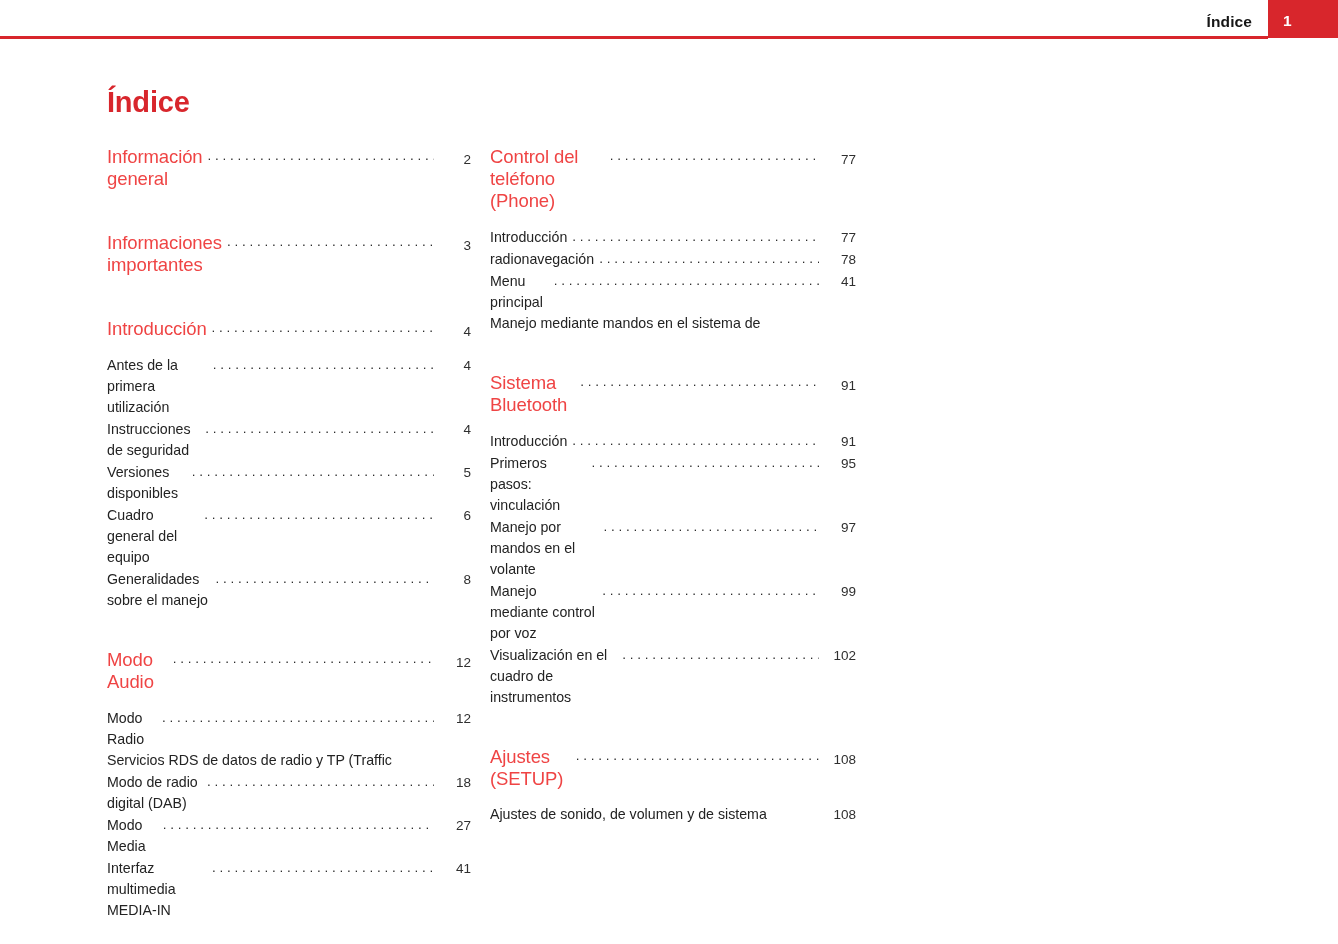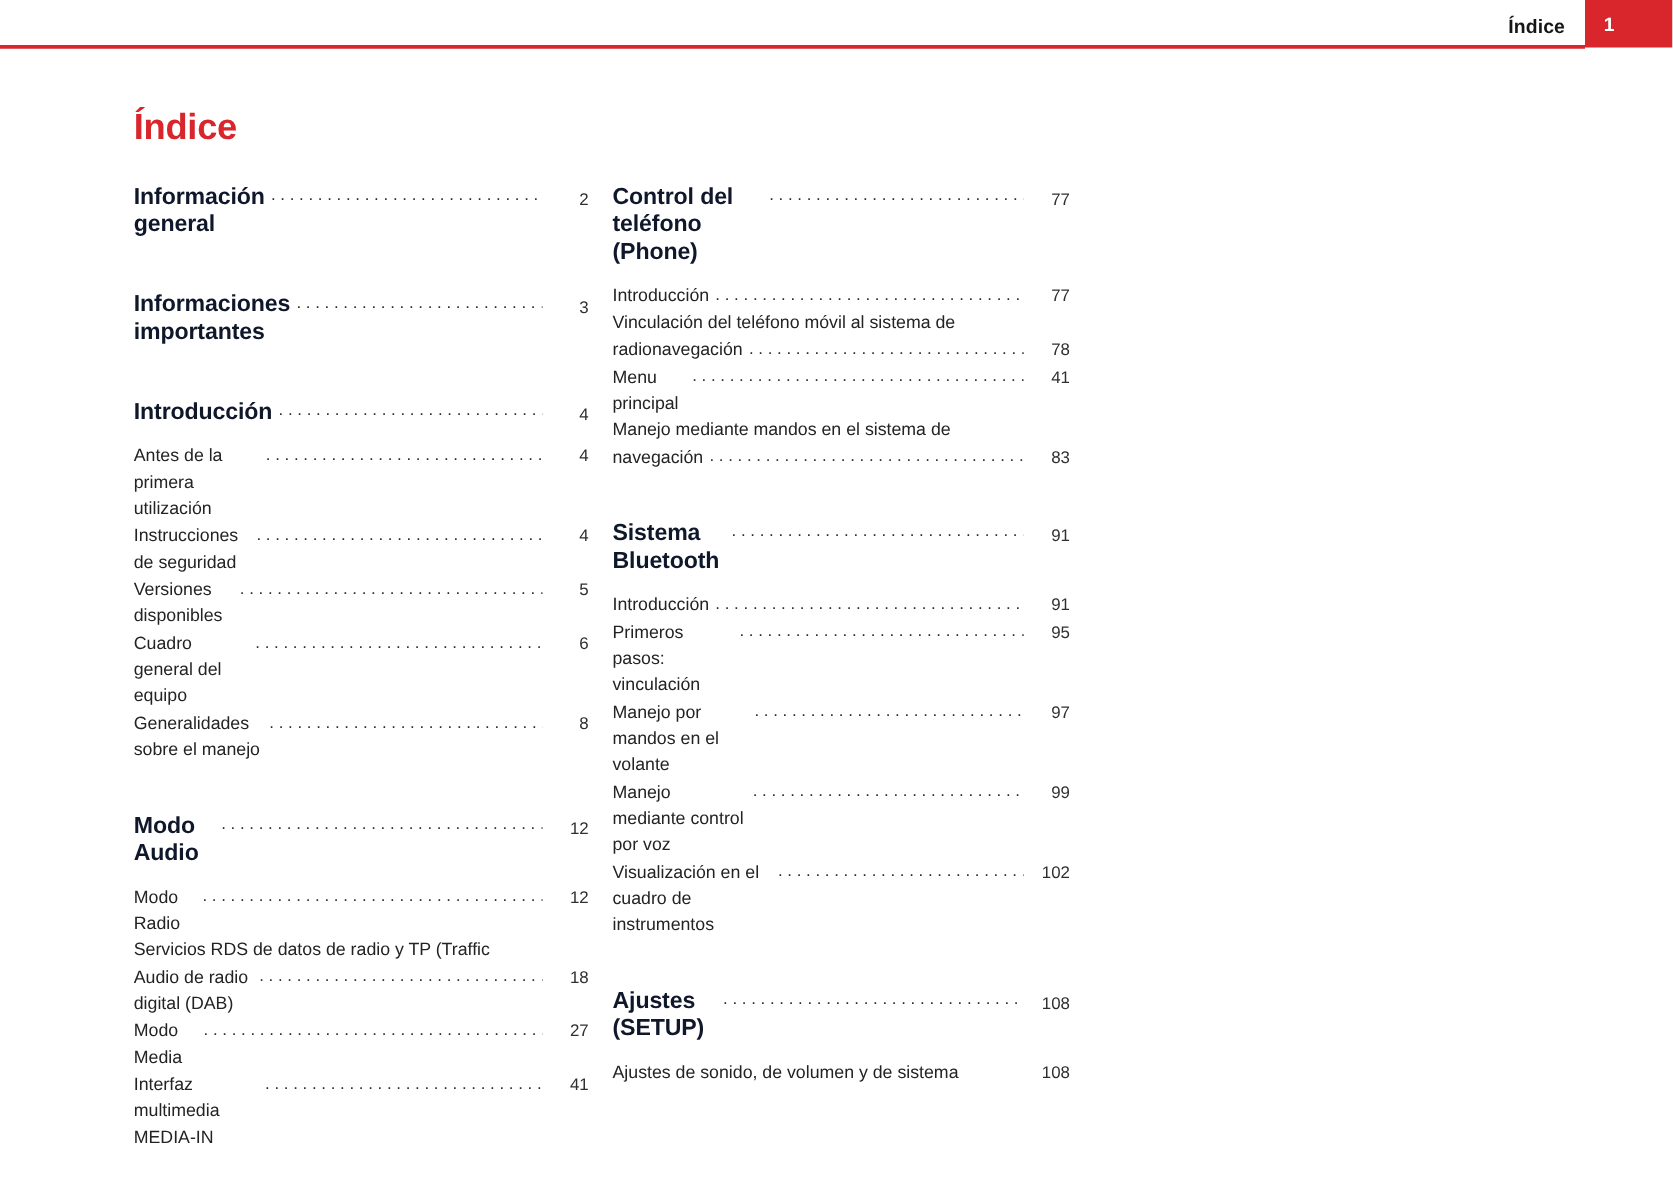--- a/index.html
+++ b/index.html
@@ -113,22 +113,22 @@
     width:34px;
     text-align:right;
     font-size:13.5px;
     font-weight:normal;
     color:#2f2f2f;
   }
 
   
   .sec .toc-label {
     font-size:18.5px;
-    font-weight:bold;
-    color:#0f172a;
+    font-weight:normal;
+    color:#ef4444;
     letter-spacing:-0.1px;
   }
   .sec { margin-bottom:4px; }
   .sec .toc-page { position:relative; top:1px; }
   .sec .toc-leader { top:-3px; }
 
   
   .sub .toc-label {
     font-size:14.2px;
     font-weight:normal;
@@ -209,21 +209,21 @@
         <span class="toc-page">12</span>
       </div>
       <div style="height: 10px;"></div>
       <div class="toc-row sub">
         <span class="toc-label">Modo Radio</span>
         <span class="toc-leader"></span>
         <span class="toc-page">12</span>
       </div>
       <div class="wrap-line">Servicios RDS de datos de radio y TP (Traffic</div>
       <div class="toc-row sub">
-        <span class="toc-label">Audio de radio digital (DAB)</span>
+        <span class="toc-label">Modo de radio digital (DAB)</span>
         <span class="toc-leader"></span>
         <span class="toc-page">18</span>
       </div>
       <div class="toc-row sub">
         <span class="toc-label">Modo Media</span>
         <span class="toc-leader"></span>
         <span class="toc-page">27</span>
       </div>
       <div class="toc-row sub">
         <span class="toc-label">Interfaz multimedia MEDIA-IN</span>
@@ -237,37 +237,31 @@
         <span class="toc-label">Control del teléfono (Phone)</span>
         <span class="toc-leader"></span>
         <span class="toc-page">77</span>
       </div>
       <div style="height: 10px;"></div>
       <div class="toc-row sub">
         <span class="toc-label">Introducción</span>
         <span class="toc-leader"></span>
         <span class="toc-page">77</span>
       </div>
-      <div class="wrap-line">Vinculación del teléfono móvil al sistema de</div>
       <div class="toc-row sub">
         <span class="toc-label">radionavegación</span>
         <span class="toc-leader"></span>
         <span class="toc-page">78</span>
       </div>
       <div class="toc-row sub">
         <span class="toc-label">Menu principal</span>
         <span class="toc-leader"></span>
         <span class="toc-page">41</span>
       </div>
       <div class="wrap-line">Manejo mediante mandos en el sistema de</div>
-      <div class="toc-row sub">
-        <span class="toc-label">navegación</span>
-        <span class="toc-leader"></span>
-        <span class="toc-page">83</span>
-      </div>
       <div style="height: 38px;"></div>
       <div class="toc-row sec">
         <span class="toc-label">Sistema Bluetooth</span>
         <span class="toc-leader"></span>
         <span class="toc-page">91</span>
       </div>
       <div style="height: 10px;"></div>
       <div class="toc-row sub">
         <span class="toc-label">Introducción</span>
         <span class="toc-leader"></span>

